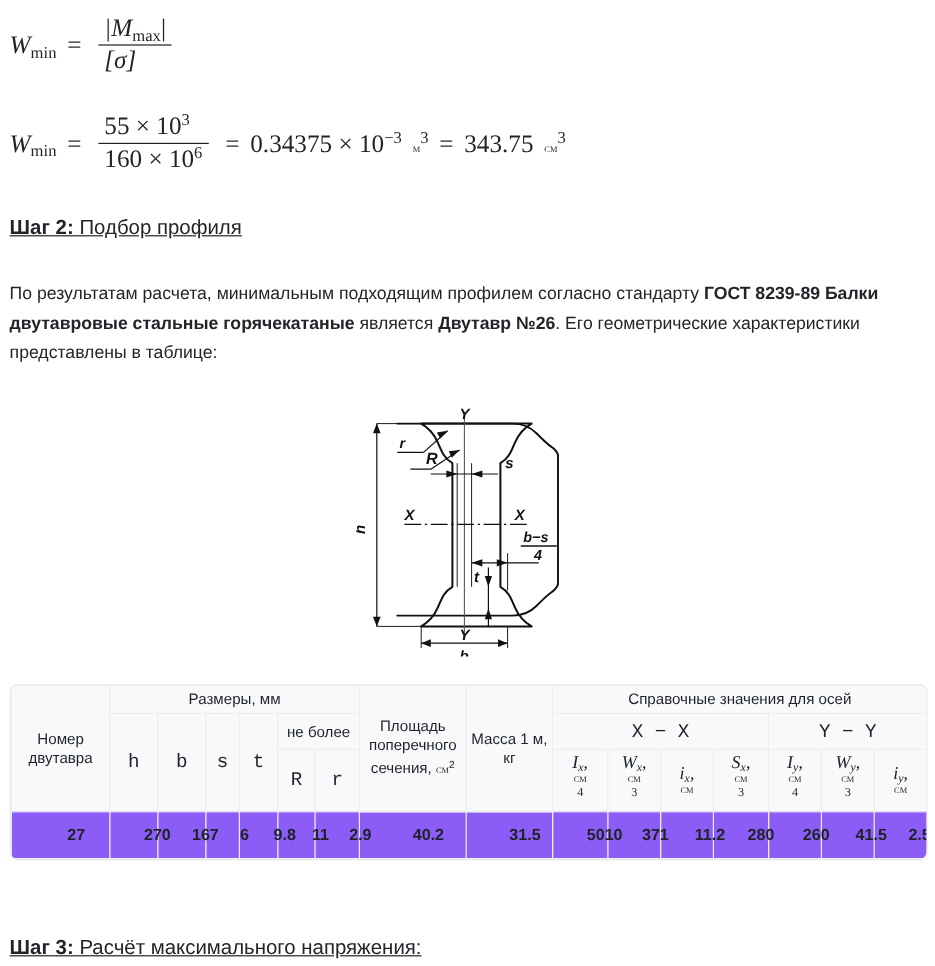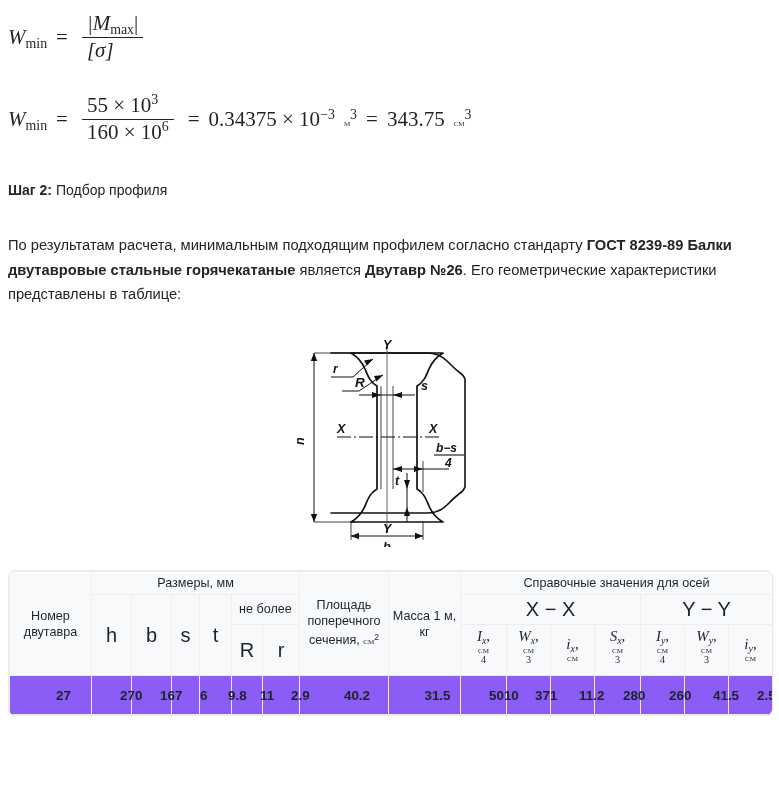--- a/index.html
+++ b/index.html
@@ -72,23 +72,24 @@
   }
   #formula-1 { top: 15px; }
   #formula-2 { top: 97px; }
 
   .eqsp { display: inline-block; width: 9px; }
 
   
   .step-head {
     position: absolute;
     left: 8px;
-    font-size: 14px;
+    font-size: 17px;
     line-height: 20px;
     color: #212529;
+    text-decoration: underline;
   }
   .step-head b { font-weight: 700; }
   #step2-head { top: 180px; }
   #step3-head { top: 780px; }
 
   #para-1 {
     position: absolute;
     left: 8px;
     top: 233px;
     width: 757px;
@@ -133,22 +134,22 @@
     color: #1f2328;
   }
   table.profile thead th {
     background: #f8f9fa;
     font-weight: 400;
     font-size: 12.6px;
     line-height: 16px;
   }
   table.profile thead th.mathhead {
     font-weight: 400;
-    font-family: Liberation Sans, sans-serif;
-    font-size: 20px;
+    font-family: Liberation Mono, monospace;
+    font-size: 16px;
   }
   table.profile thead th.unitcell {
     font-weight: 400;
     font-family: "Liberation Serif", serif;
     font-size: 15px;
     line-height: 1.05;
   }
   .unit-sm {
     font-family: "Liberation Serif", serif;
     font-size: 10.5px;
@@ -399,14 +400,17 @@
           <td>11.2</td>
           <td>280</td>
           <td>260</td>
           <td>41.5</td>
           <td>2.54</td>
         </tr>
       </tbody>
     </table>
   </div>
 
+  <div class="step-head" id="step3-head">
+    <b>Шаг 3:</b><span> Расчёт максимального напряжения:</span>
+  </div>
 
 </div>
 
 </body></html>

